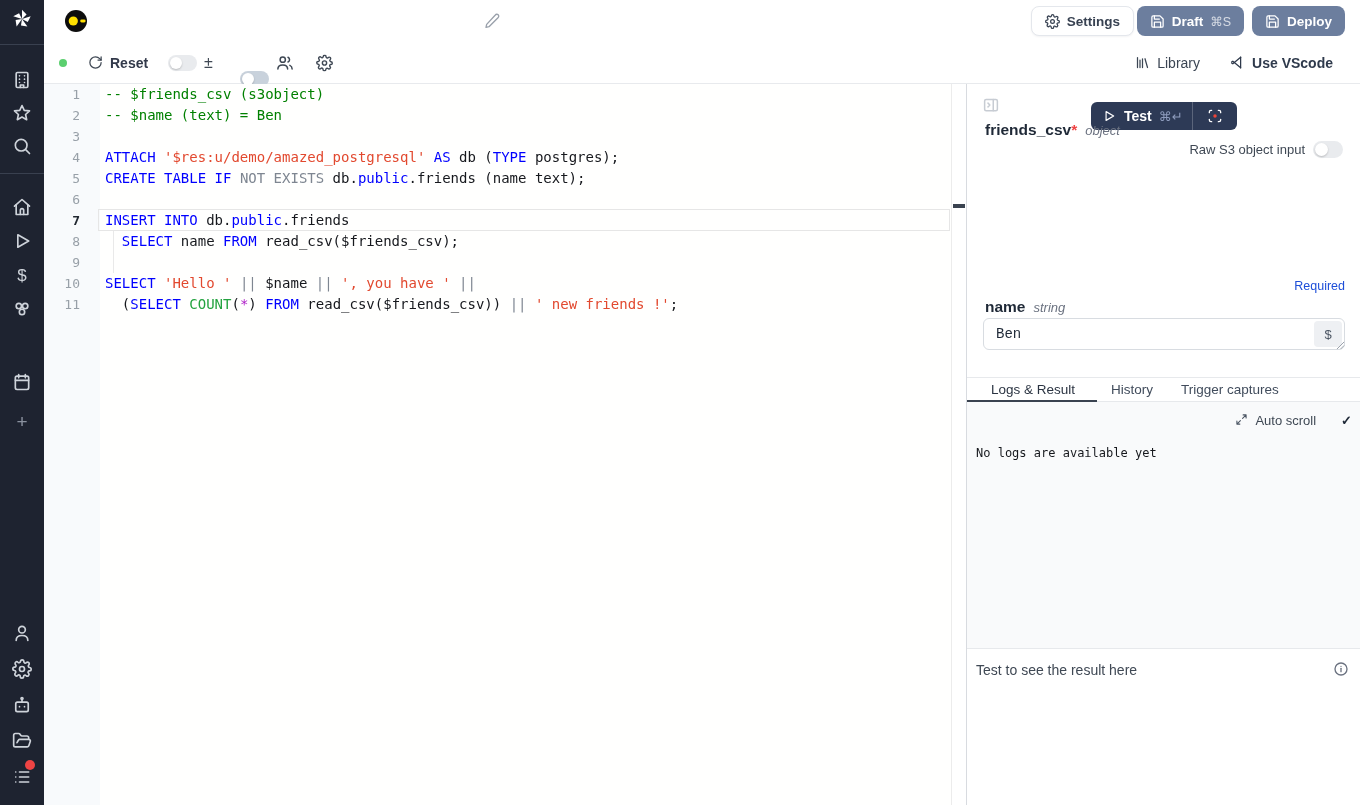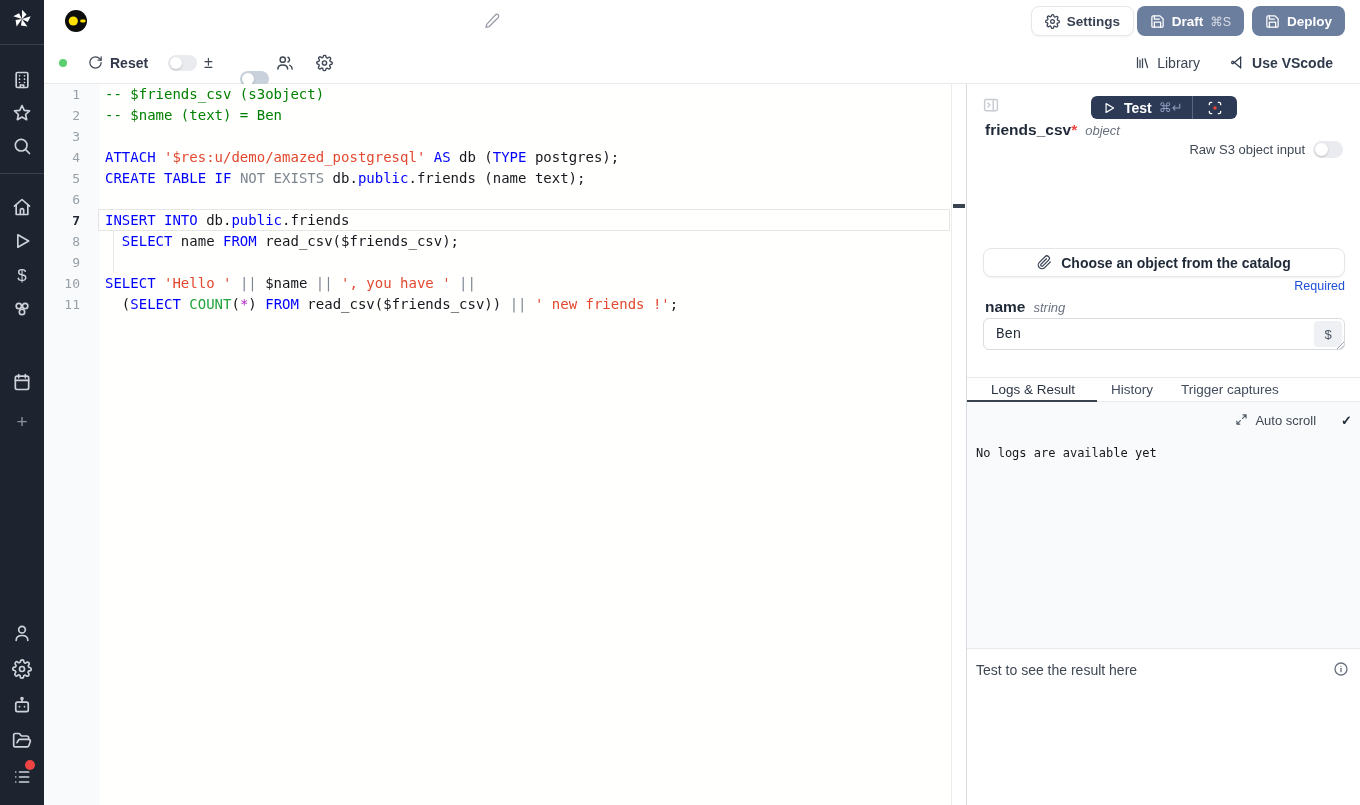--- a/index.html
+++ b/index.html
@@ -63,21 +63,21 @@
   .code-row.current .lnum { color:#222831; font-weight:700; }
   .code-row.current::after { content:''; position:absolute; left:54px; right:1px; top:-1px; bottom:0; border:1px solid #e6e6e6; pointer-events:none; }
   .tk-comment{color:#008000} .tk-kw{color:#0000ff} .tk-str{color:#e2492f} .tk-gray{color:#7e8691}
   .tk-fn{color:#23a33f} .tk-star{color:#af22c8} .tk-pl{color:#16181d}
   #indent-guide { position:absolute; left:69px; top:147px; height:42px; border-left:1px solid #e9e9e9; }
   #cursor-mark { position:absolute; left:953px; top:204px; width:12px; height:4px; background:#3a4350; }
 
   
   #rpanel { position:absolute; left:966px; top:84px; right:0; bottom:0; background:#fff; border-left:1px solid #d8dbe0; }
   #collapse-icon { position:absolute; left:15px; top:12px; width:18px; height:18px; color:#c7ccd3; cursor:pointer; }
-  #test-group { position:absolute; left:124px; top:12px; width:146px; height:23px; background:#2d3a56; border-radius:6px; display:flex; align-items:center; color:#fff; cursor:pointer; }
+  #test-group { position:absolute; left:124px; top:18px; width:146px; height:28px; background:#2d3a56; border-radius:6px; display:flex; align-items:center; color:#fff; cursor:pointer; }
   #test-group .play { width:14px; height:14px; margin-left:11px; }
   #test-group .tlabel { font-size:14px; font-weight:700; margin-left:8px; }
   #test-group .tkbd { font-size:13px; color:#8e9cbd; margin-left:7px; }
   #test-group .vsep { width:1px; align-self:stretch; background:rgba(255,255,255,.22); margin-left:9px; }
   #test-group .target { width:16px; height:16px; margin:0 auto; }
   .arg-head { position:absolute; left:18px; display:flex; align-items:baseline; gap:8px; }
   .arg-name { font-size:15.5px; font-weight:700; color:#1f2937; }
   .arg-req { color:#ef4444; font-weight:700; font-size:15.5px; }
   .arg-type { font-size:13px; font-style:italic; color:#6b7280; }
   #raw-row { position:absolute; right:17px; top:57px; display:flex; align-items:center; gap:8px; font-size:13px; color:#3f4854; }
@@ -367,28 +367,20 @@
   </div>
 
   <div id="raw-row">
     <span>Raw S3 object input</span>
     <span class="toggle">
         <span class="knob"></span>
       </span>
   </div>
 
 
-  <button id="catalog-btn">
-    <span class="icon-s">
-        <svg viewBox="0 0 24 24" fill="none" stroke="currentColor" stroke-width="2" stroke-linecap="round" stroke-linejoin="round">
-          <path d="M21.44 11.05l-9.19 9.19a6 6 0 01-8.49-8.49l9.19-9.19a4 4 0 015.66 5.66l-9.2 9.19a2 2 0 01-2.83-2.83l8.49-8.48"></path>
-        </svg>
-      </span>
-    <span>Choose an object from the catalog</span>
-  </button>
 
   <div id="required-label">Required</div>
 
   <div class="arg-head" id="name-head">
     <span class="arg-name">name</span>
     <span class="arg-type">string</span>
   </div>
 
   <div id="name-input-wrap">
     <input id="name-input" value="Ben" style="">

